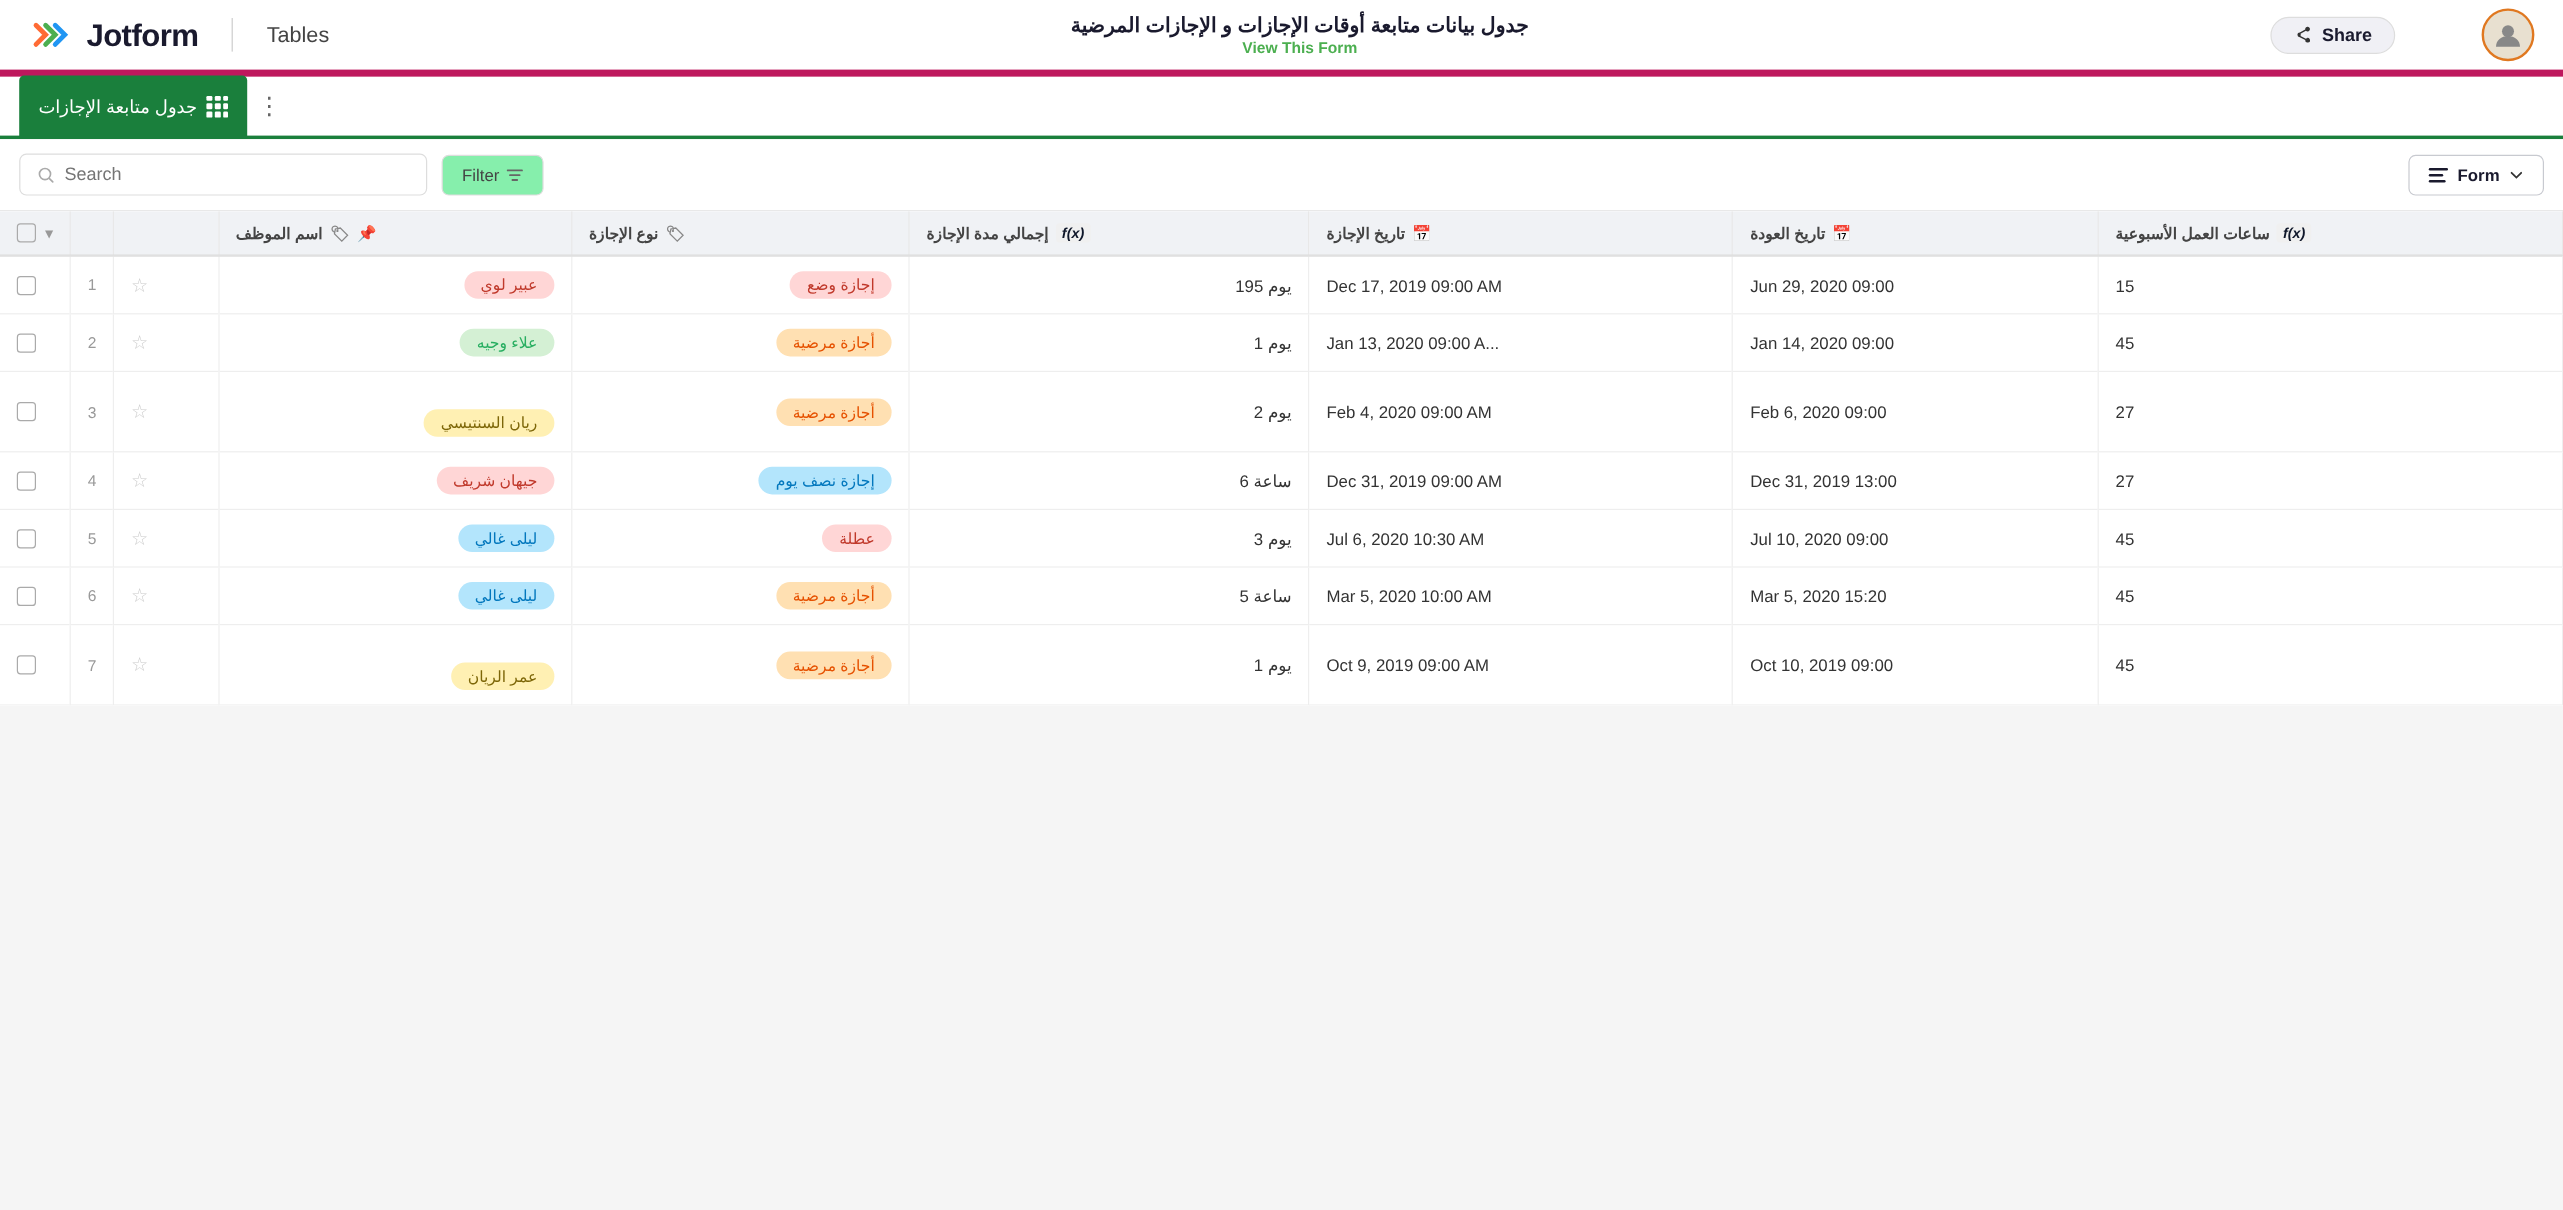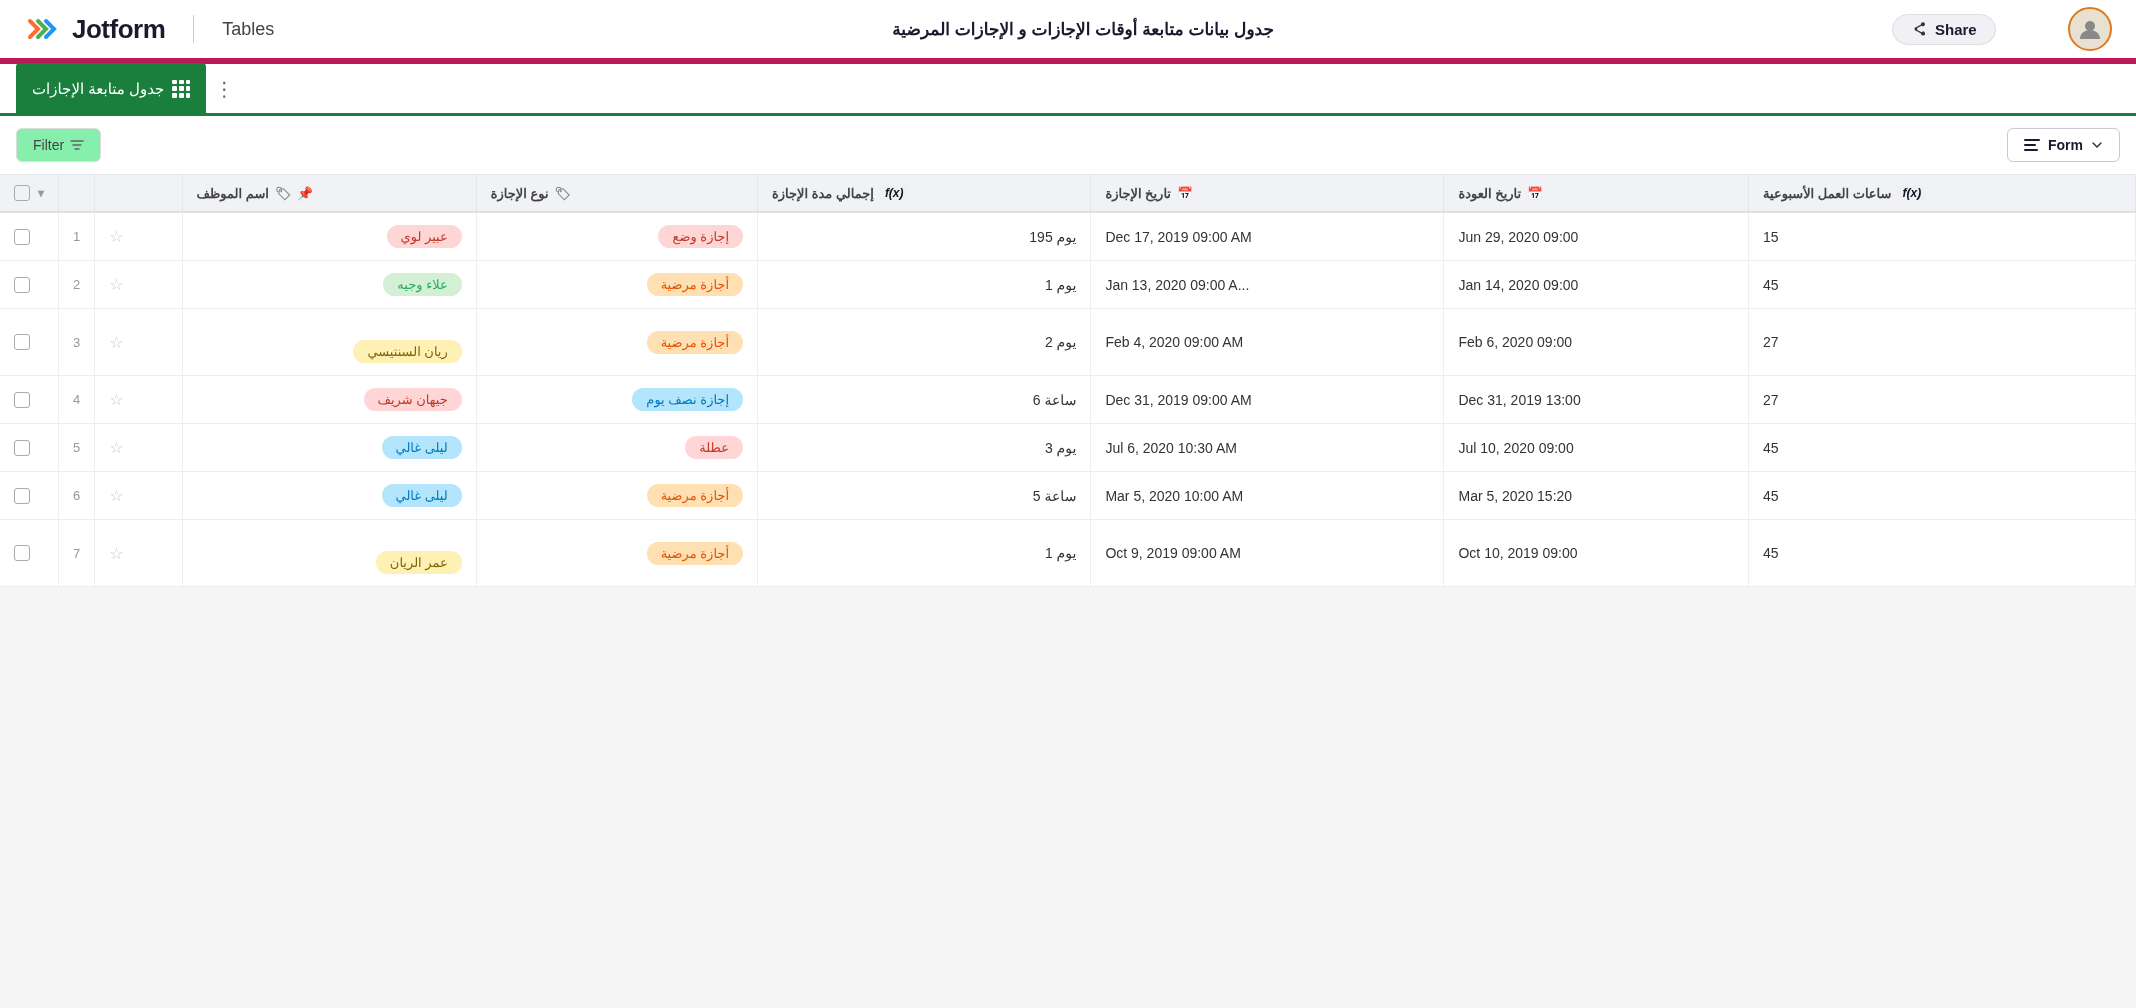--- a/index.html
+++ b/index.html
@@ -309,20 +309,21 @@
       <path d="M14 10 L22 18 L14 26" stroke="#4CAF50" stroke-width="4" stroke-linecap="round" fill="none"></path>
       <path d="M22 10 L30 18 L22 26" stroke="#2196F3" stroke-width="4" stroke-linecap="round" fill="none"></path>
     </svg>
     <span class="logo-text">Jotform</span>
     <div class="divider-v"></div>
     <span class="tables-label">Tables</span>
   </div>
 
   <div class="header-center">
     <div class="header-title">جدول بيانات متابعة أوقات الإجازات و الإجازات المرضية</div>
+    <div class="header-subtitle">View This Form</div>
   </div>
 
   <div class="header-right">
     <button class="share-btn">
       <svg width="16" height="16" viewBox="0 0 16 16" fill="none">
         <path d="M12 10.7a2 2 0 00-1.4.6L6.1 8.9a2.1 2.1 0 000-1.8l4.5-2.4a2 2 0 10-.6-1.1L5.5 6a2 2 0 100 4l4.5 2.4a2 2 0 101.1-1.7z" fill="#333"></path>
       </svg>
       <span>Share</span>
     </button>
     <div class="avatar">
@@ -346,20 +347,27 @@
       <span></span>
         <span></span>
         <span></span>
     </div>
     <span>جدول متابعة الإجازات</span>
   </div>
   <span class="tab-dots">⋮</span>
 </div>
 
 <div class="toolbar">
+  <div class="search-box">
+    <svg width="16" height="16" viewBox="0 0 16 16" fill="none">
+      <circle cx="7" cy="7" r="5" stroke="#aaa" stroke-width="1.5"></circle>
+      <path d="M11 11l3 3" stroke="#aaa" stroke-width="1.5" stroke-linecap="round"></path>
+    </svg>
+    <input type="text" placeholder="Search" style="">
+  </div>
   <button class="filter-btn">
     <span>Filter</span>
     <svg width="14" height="14" viewBox="0 0 14 14" fill="none">
       <path d="M1 3h12M3 7h8M5 11h4" stroke="#666" stroke-width="1.5" stroke-linecap="round"></path>
     </svg>
   </button>
   <div class="toolbar-right">
     <button class="form-btn">
       <div class="list-icon">
         <span></span>

